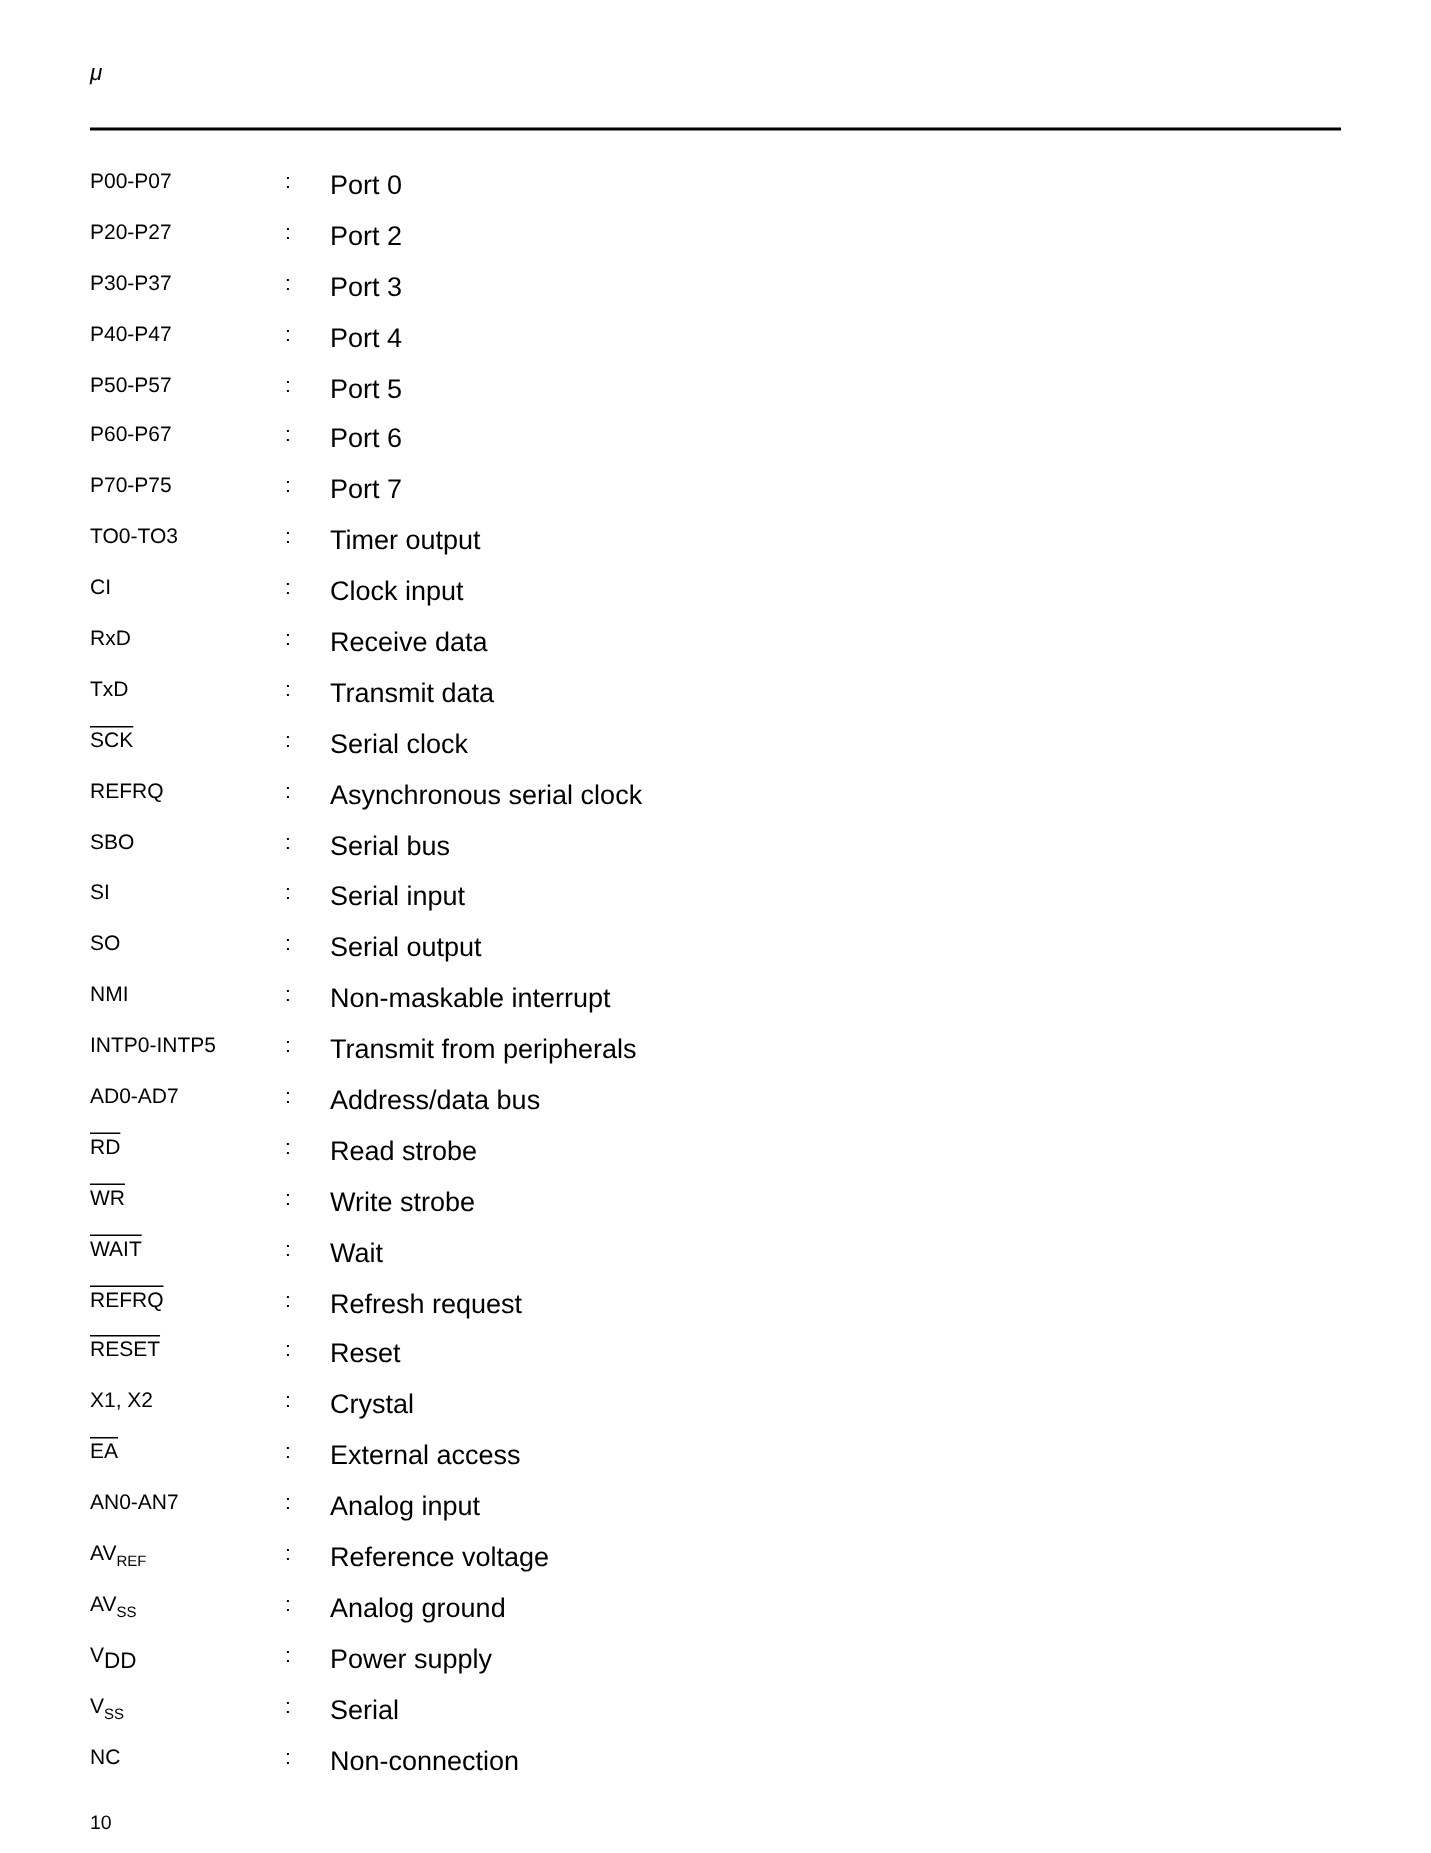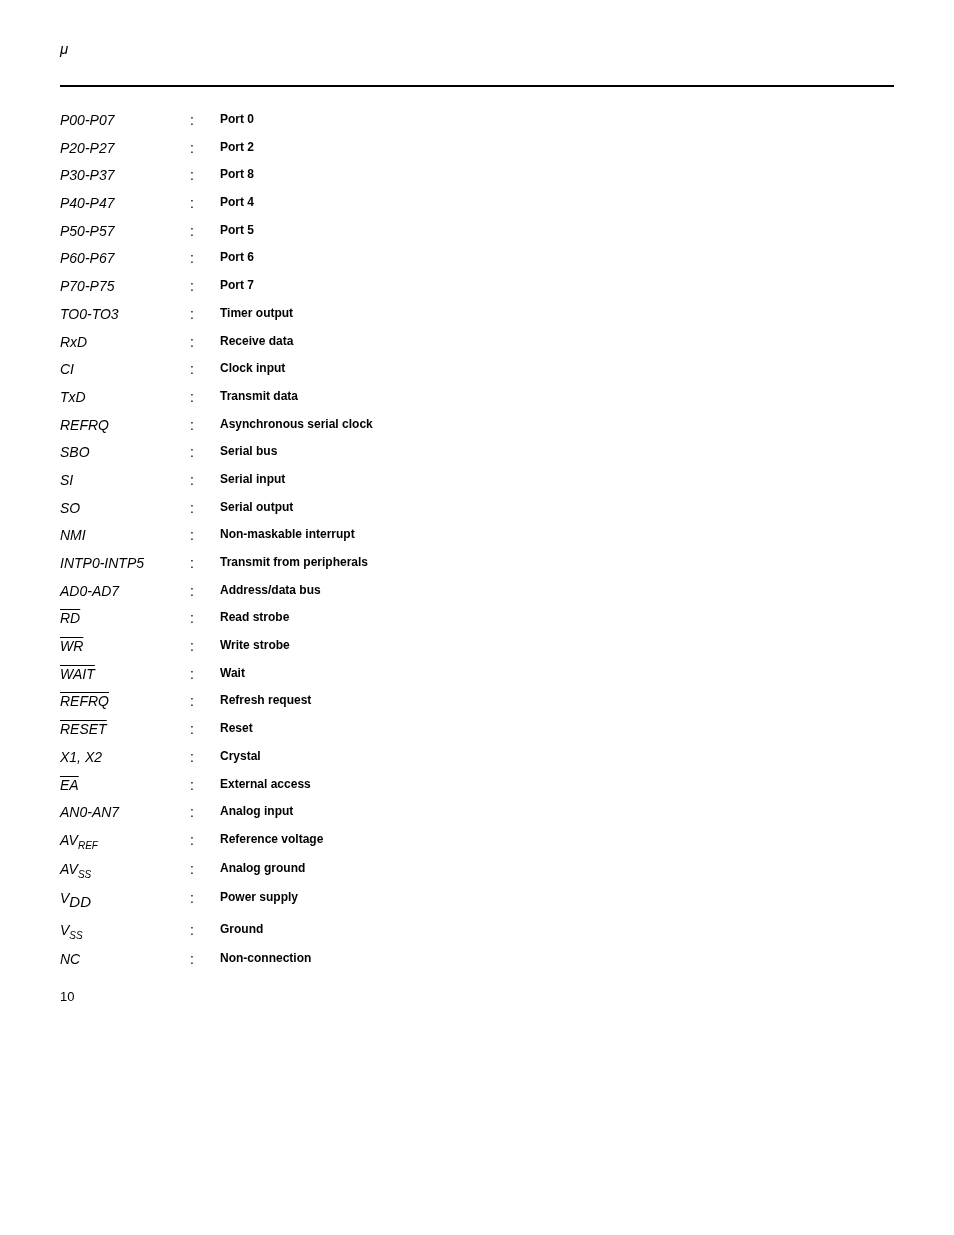--- a/index.html
+++ b/index.html
@@ -47,32 +47,31 @@
     .pin-table tr td {
       padding: 3px 0;
       vertical-align: top;
       line-height: 1.55;
     }
 
     .col-pin {
       width: 130px;
       font-size: 14px;
       white-space: nowrap;
-      font-style: italic;
     }
 
     .col-colon {
       width: 30px;
       text-align: left;
       font-size: 14px;
     }
 
     .col-desc {
-      font-size: 12px;
-      font-weight: bold;
+      font-size: 18px;
+      font-weight: normal;
     }
 
     .page-number {
       position: absolute;
       bottom: 30px;
       left: 60px;
       font-size: 13px;
       text-align: right;
     }
   </style>
@@ -94,21 +93,21 @@
           <td class="col-desc">Port 0</td>
         </tr>
         <tr>
           <td class="col-pin">P20-P27</td>
           <td class="col-colon">:</td>
           <td class="col-desc">Port 2</td>
         </tr>
         <tr>
           <td class="col-pin">P30-P37</td>
           <td class="col-colon">:</td>
-          <td class="col-desc">Port 8</td>
+          <td class="col-desc">Port 3</td>
         </tr>
         <tr>
           <td class="col-pin">P40-P47</td>
           <td class="col-colon">:</td>
           <td class="col-desc">Port 4</td>
         </tr>
         <tr>
           <td class="col-pin">P50-P57</td>
           <td class="col-colon">:</td>
           <td class="col-desc">Port 5</td>
@@ -122,35 +121,40 @@
           <td class="col-pin">P70-P75</td>
           <td class="col-colon">:</td>
           <td class="col-desc">Port 7</td>
         </tr>
         <tr>
           <td class="col-pin">TO0-TO3</td>
           <td class="col-colon">:</td>
           <td class="col-desc">Timer output</td>
         </tr>
         <tr>
+          <td class="col-pin">CI</td>
+          <td class="col-colon">:</td>
+          <td class="col-desc">Clock input</td>
+        </tr>
+        <tr>
           <td class="col-pin">RxD</td>
           <td class="col-colon">:</td>
           <td class="col-desc">Receive data</td>
         </tr>
         <tr>
-          <td class="col-pin">CI</td>
-          <td class="col-colon">:</td>
-          <td class="col-desc">Clock input</td>
-        </tr>
-        <tr>
           <td class="col-pin">TxD</td>
           <td class="col-colon">:</td>
           <td class="col-desc">Transmit data</td>
         </tr>
         <tr>
+          <td class="col-pin"><span style="text-decoration:overline">SCK</span></td>
+          <td class="col-colon">:</td>
+          <td class="col-desc">Serial clock</td>
+        </tr>
+        <tr>
           <td class="col-pin">REFRQ</td>
           <td class="col-colon">:</td>
           <td class="col-desc">Asynchronous serial clock</td>
         </tr>
         <tr>
           <td class="col-pin">SBO</td>
           <td class="col-colon">:</td>
           <td class="col-desc">Serial bus</td>
         </tr>
         <tr>
@@ -229,21 +233,21 @@
           <td class="col-desc">Analog ground</td>
         </tr>
         <tr>
           <td class="col-pin">V<sub style="font-size:15px">DD</sub></td>
           <td class="col-colon">:</td>
           <td class="col-desc">Power supply</td>
         </tr>
         <tr>
           <td class="col-pin">V<sub style="font-size:10px">SS</sub></td>
           <td class="col-colon">:</td>
-          <td class="col-desc">Ground</td>
+          <td class="col-desc">Serial</td>
         </tr>
         <tr>
           <td class="col-pin">NC</td>
           <td class="col-colon">:</td>
           <td class="col-desc">Non-connection</td>
         </tr>
       </tbody>
   </table>
 
   <div class="page-number">10</div>

